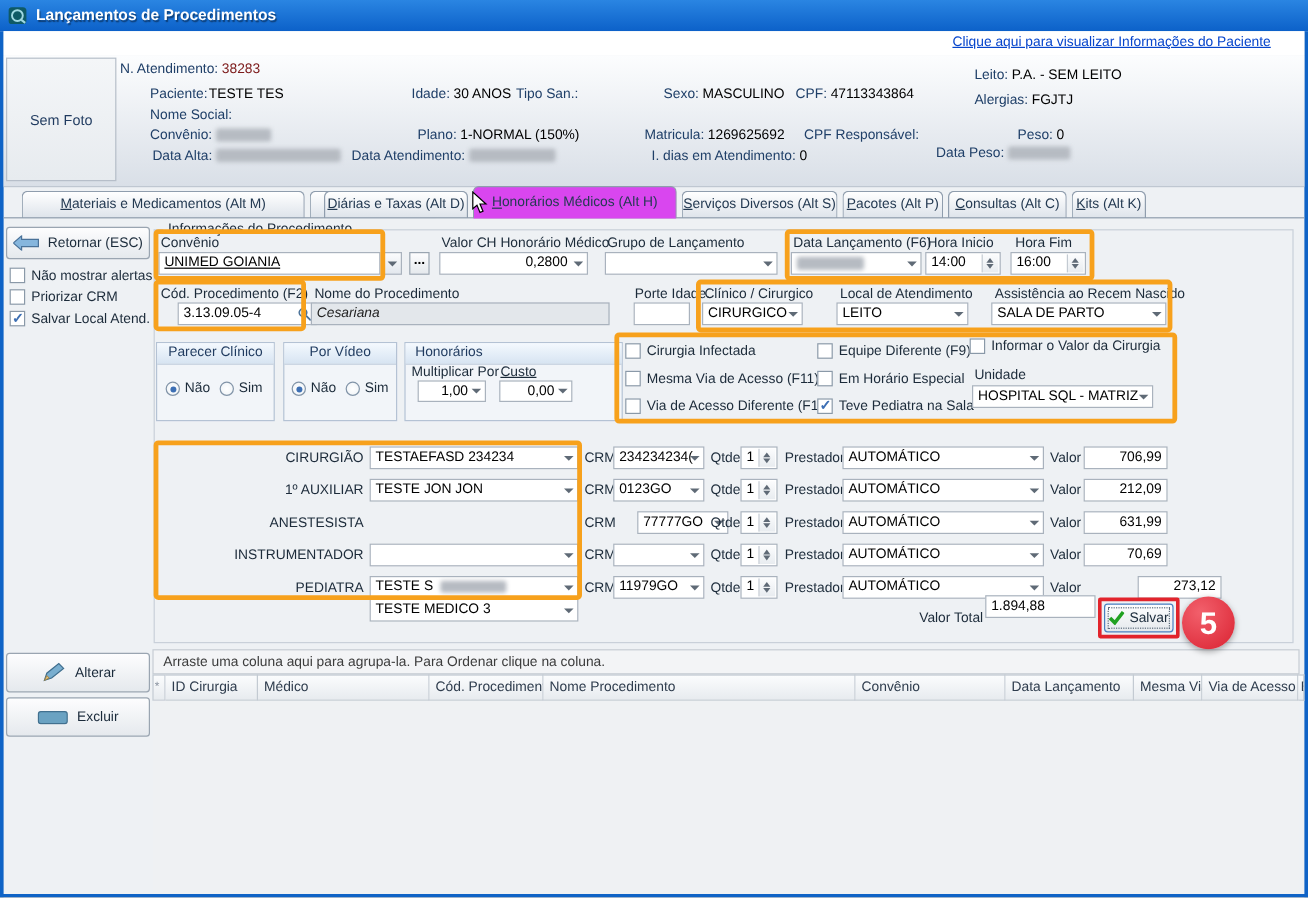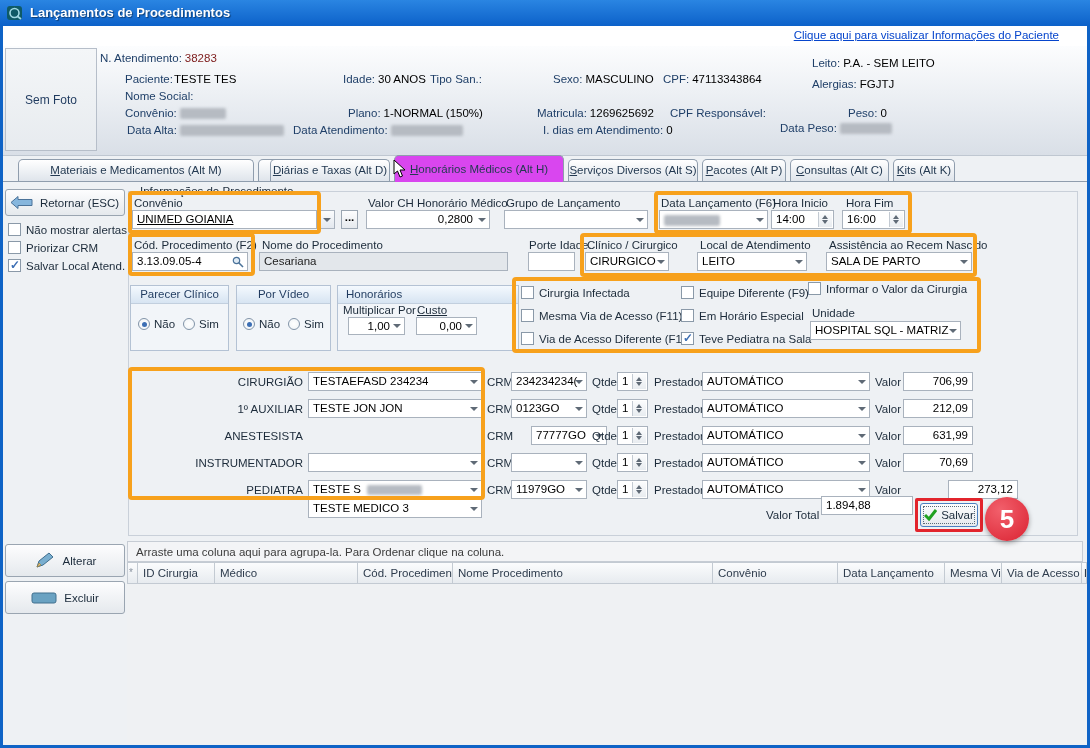--- a/index.html
+++ b/index.html
@@ -41,21 +41,21 @@
          border-radius:5px 5px 0 0; background:linear-gradient(#ffffff,#dde3ea);
          color:#243a52; text-align:center; padding-top:4px; cursor:pointer; }
   .tab.active { top:0px; height:27px; background:#d946ef; padding-top:7px; z-index:5; }
   .tab .u { text-decoration:underline; }
   .pane-top { position:absolute; left:3px; top:181px; width:1084px; height:1px; background:#8f9dad; z-index:1; }
 
   
   .lbl { position:absolute; color:#1c2b3a; white-space:nowrap; }
   .field { position:absolute; height:19px; background:#fff; border:1px solid #a9b2bd;
            padding:2px 4px; white-space:nowrap; overflow:hidden; }
-  .field.ro { background:#e3e7eb; color:#222; }
+  .field.ro { background:#e3e7eb; color:#222;font-style:italic; }
   .field.num { text-align:right; }
   .dd { position:absolute; right:3px; top:50%; margin-top:-2px; width:0; height:0;
         border-left:4px solid transparent; border-right:4px solid transparent; border-top:4px solid #5f6a76; }
   .spin { position:absolute; right:1px; top:1px; bottom:1px; width:14px; border-left:1px solid #c3cad2;
           background:linear-gradient(#fbfcfd,#e8ecf0); }
   .spin .up { position:absolute; left:3px; top:3px; width:0; height:0;
               border-left:3.5px solid transparent; border-right:3.5px solid transparent; border-bottom:4px solid #5f6a76; }
   .spin .dn { position:absolute; left:3px; bottom:3px; width:0; height:0;
               border-left:3.5px solid transparent; border-right:3.5px solid transparent; border-top:4px solid #5f6a76; }
 
@@ -280,21 +280,21 @@
   <span class="lbl" style="left:846px; top:197px;">Hora Fim</span>
   <div class="field" style="left:842px; top:210px; width:63px; padding-right:16px;">
     <span>16:00</span>
     <span class="spin">
         <span class="up"></span>
         <span class="dn"></span>
       </span>
   </div>
 
   <span class="lbl" style="left:134px; top:239px;">Cód. Procedimento (F2)</span>
-  <div class="field" style="left:132px; top:252px; width:116px; padding-right:34px;">
+  <div class="field" style="left:148px; top:252px; width:116px; padding-right:34px;">
     <span>3.13.09.05-4</span>
     <svg class="mag" viewBox="0 0 12 12">
       <circle cx="4.5" cy="4.5" r="3.2" fill="#dfeaf4" stroke="#4a7299" stroke-width="1.2"></circle>
       <path d="M7 7 L11 11" stroke="#4a7299" stroke-width="1.6"></path>
     </svg>
   </div>
 
   <span class="lbl" style="left:262px; top:239px;">Nome do Procedimento</span>
   <div class="field ro" style="left:259px; top:252px; width:249px;">
     <span>Cesariana</span>

